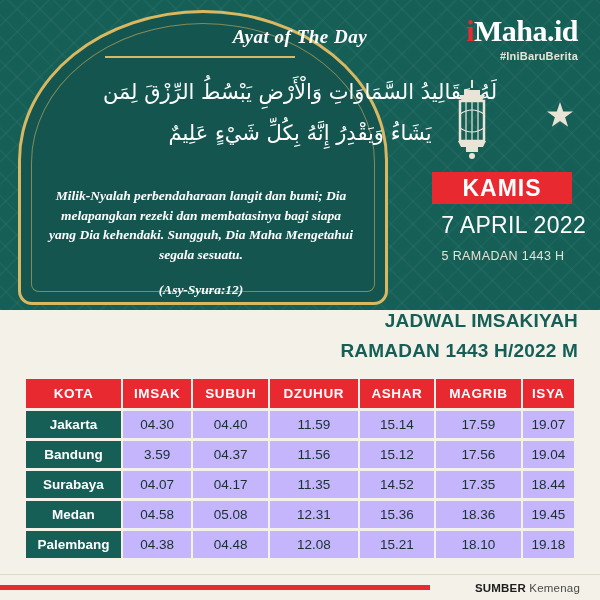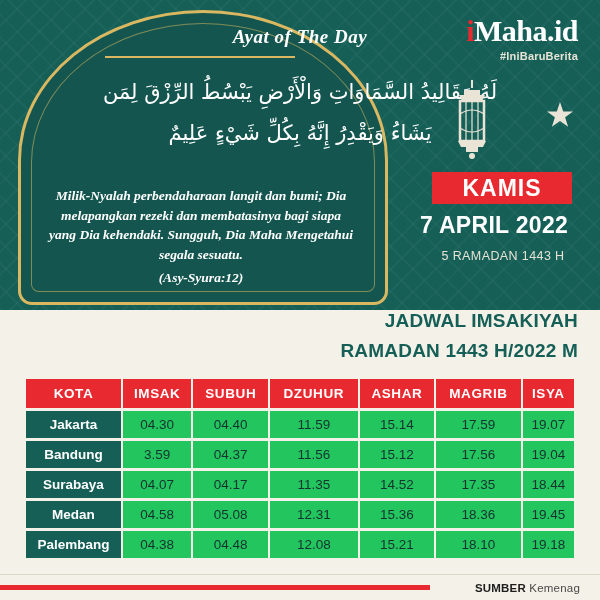--- a/index.html
+++ b/index.html
@@ -89,21 +89,21 @@
     position: absolute;
     left: 46px; width: 310px; top: 186px;
     text-align: center;
     color: #ffffff;
     font-family: "Liberation Serif", serif;
     font-style: italic;
     font-weight: bold;
     font-size: 13.5px;
     line-height: 1.45;
   }
-  .source-ref { display: block; margin-top: 4px; font-family: Liberation Serif, serif; }
+  .source-ref { display: block; margin-top: 16px; font-family: Liberation Serif, serif; }
 
   
   .brand {
     position: absolute;
     right: 22px; top: 14px;
     text-align: right;
   }
   .brand-name {
     font-family: "Liberation Serif", serif;
     font-weight: bold;
@@ -138,23 +138,23 @@
     color: #ffffff;
     font-weight: bold;
     font-size: 23px;
     letter-spacing: 1px;
     display: flex; align-items: center; justify-content: center;
   }
   .date-main {
     position: absolute;
     left: 420px; top: 212px;
     width: 166px;
-    text-align: left;
-    color: #ffffff;
-    font-weight: bold;
+    text-align: right;
+    color: #ffffff;
+    font-weight: normal;
     font-size: 23px;
     letter-spacing: .3px;
   }
   .date-hijri {
     position: absolute;
     left: 420px; top: 249px;
     width: 166px;
     text-align: center;
     color: #e6e2d4;
     font-size: 12.5px;
@@ -197,21 +197,21 @@
     background: #e8292f;
     color: #ffffff;
     font-weight: bold;
     font-size: 13.5px;
     padding: 7px 2px;
     letter-spacing: .6px;
     text-align: center;
   }
   table.schedule th.city-col { width: 95px; }
   table.schedule td {
-    background: #22c55e;
+    background: #c4b5fd;
     color: #17312f;
     text-align: center;
     padding: 6px 2px;
     font-size: 13.5px;
   }
   table.schedule td.city {
     background: #155f57;
     color: #ffffff;
     font-weight: bold;
     text-align: center;

